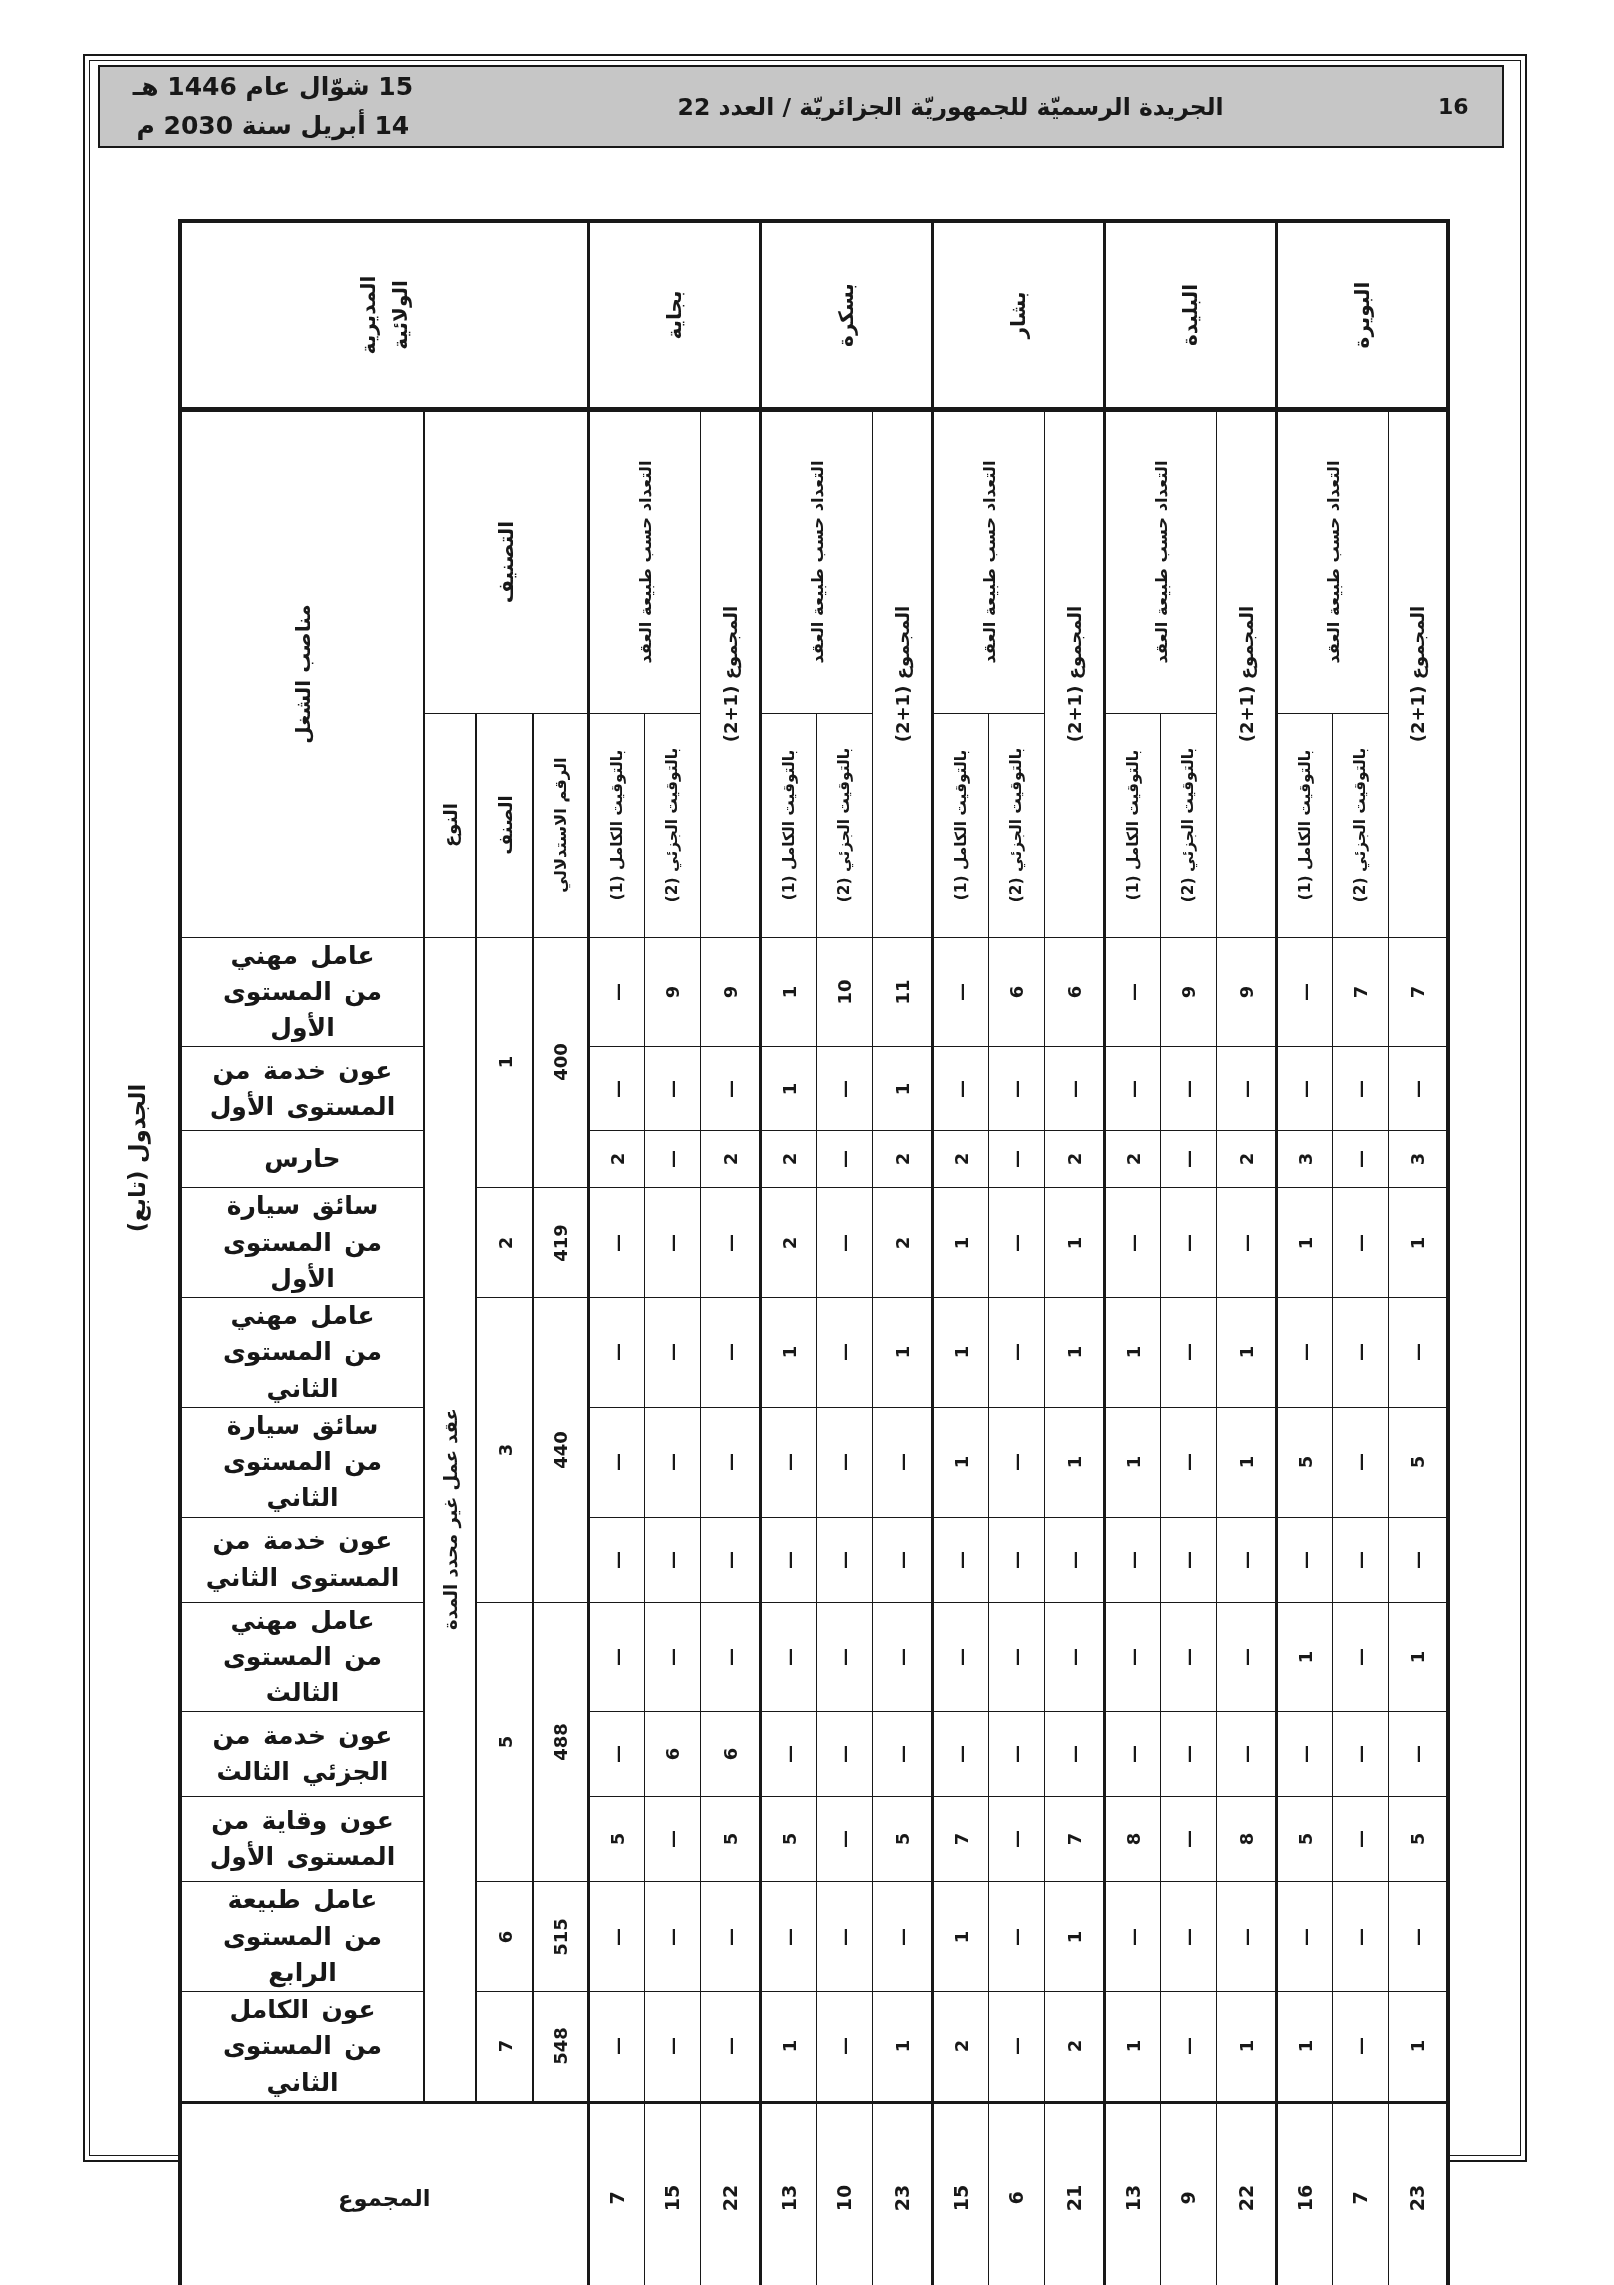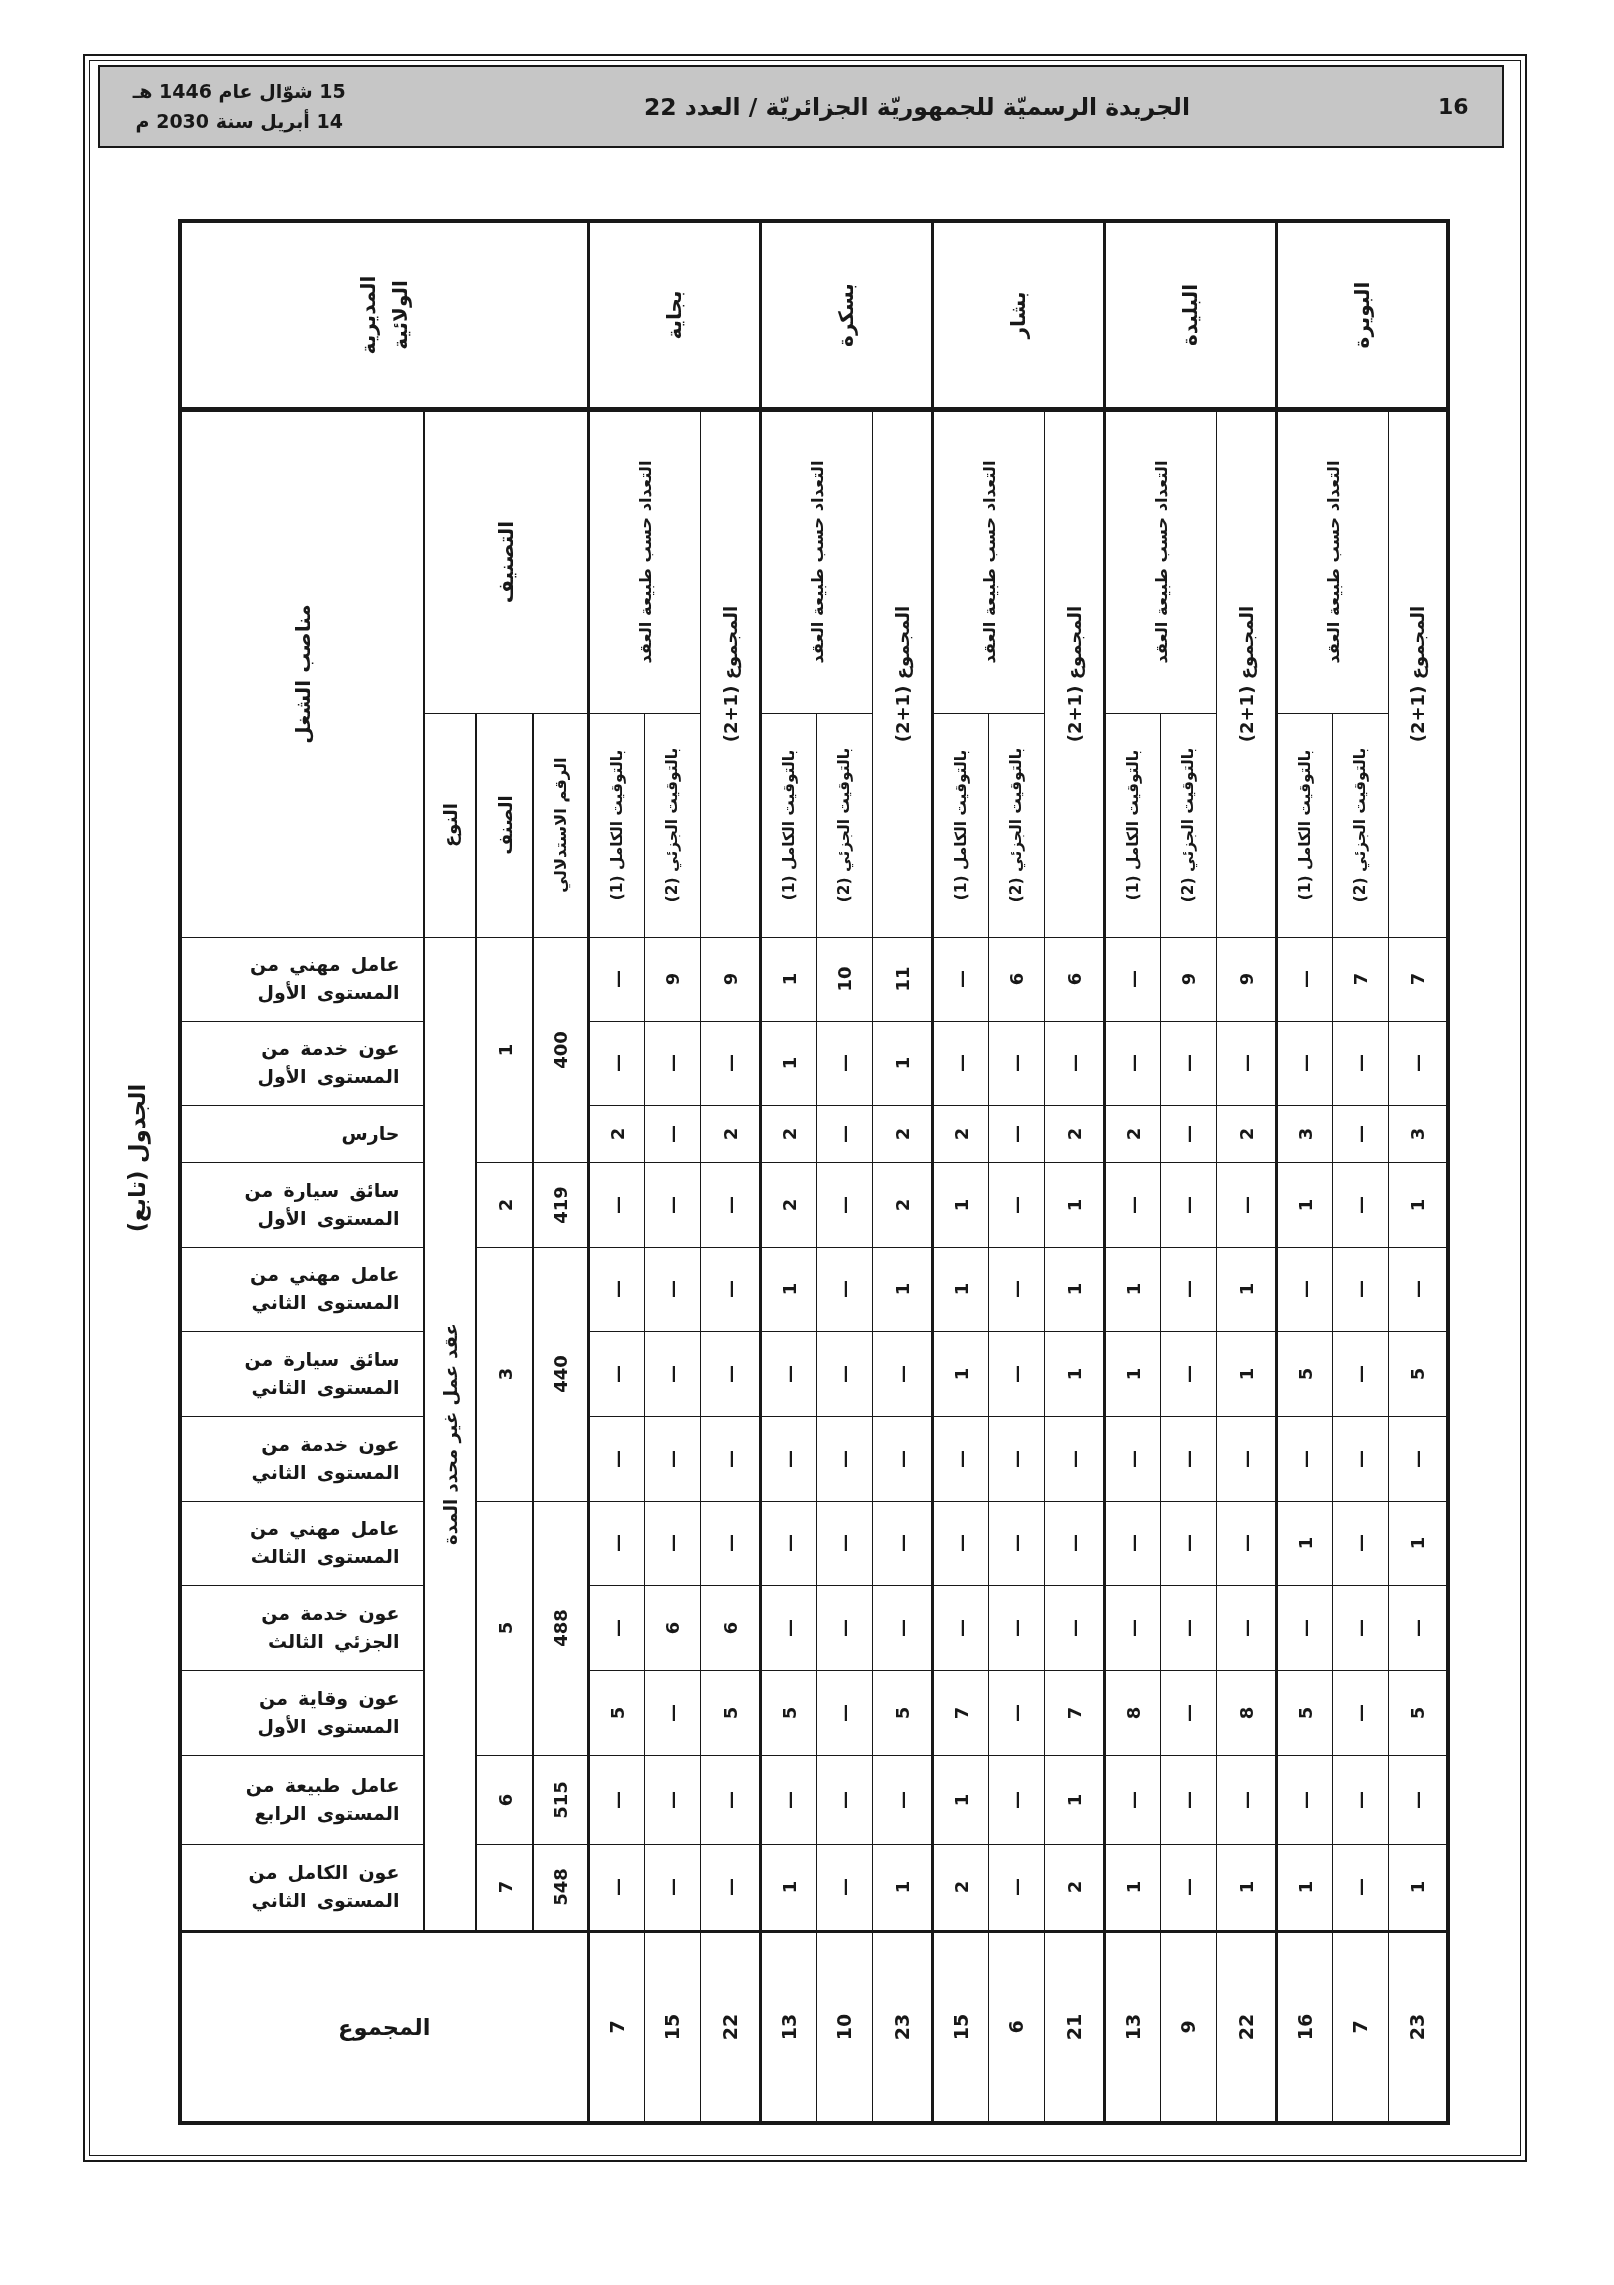--- a/index.html
+++ b/index.html
@@ -16,21 +16,21 @@
   .page-frame .inner-line{
     position:absolute;inset:3.6px;border:1.8px solid #181818;pointer-events:none;
   }
   
   .masthead{
     position:absolute;left:12.7px;top:9px;width:1406px;height:83px;
     background:#c6c6c6;border:2.7px solid #181818;
     display:flex;align-items:center;justify-content:space-between;
     padding:0 33px;box-sizing:border-box;
   }
-  .dates{direction:rtl;text-align:center;font-weight:700;font-size:19px;line-height:1.55;}
+  .dates{direction:rtl;text-align:center;font-weight:700;font-size:25px;line-height:1.55;}
   .jtitle{direction:rtl;font-weight:700;font-size:23.5px;margin-left:50px;}
   .pagenum{font-weight:700;font-size:22px;}
   
   .margin-note{
     position:absolute;left:101px;top:1040px;width:72px;height:235px;
   }
   .margin-note span{
     position:absolute;top:50%;left:50%;
     transform:translate(-50%,-50%) rotate(-90deg);
     white-space:nowrap;direction:rtl;font-weight:700;font-size:22.6px;
@@ -56,22 +56,22 @@
     white-space:nowrap;direction:rtl;display:block;
   }
   .rot.two{white-space:normal;text-align:center;line-height:1.6;}
   .rot.two span{display:block;white-space:nowrap;}
   .sz17{font-size:15.4px;} .sz18{font-size:16.3px;}
   .sz20{font-size:18px;} .sz22{font-size:20px;}
   .num{font-size:18px;} .numt{font-size:19px;}
   
   td.job{vertical-align:middle;text-align:center;}
   td.job .hz{
-    display:block;direction:rtl;font-size:19px;line-height:1.45;
-    padding:0 23.5px;word-spacing:3.6px;text-align:right;
+    display:block;direction:rtl;font-size:25px;line-height:1.45;
+    padding:0 23.5px;word-spacing:3.6px;
   }
   td.total-label{vertical-align:middle;text-align:center;}
   td.total-label .hz{display:block;direction:rtl;font-size:22.6px;word-spacing:5.4px;}
 </style>
 </head>
 <body>
 
 <div class="page-frame">
   <div class="inner-line"></div>
 

